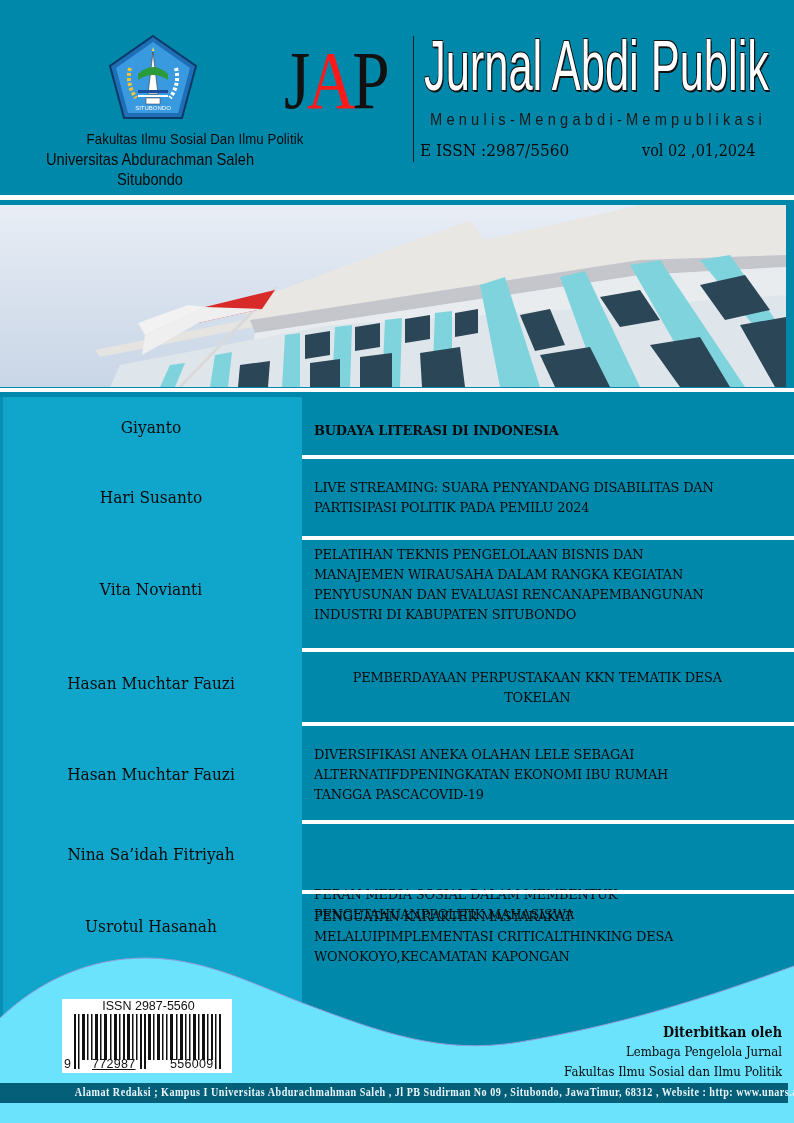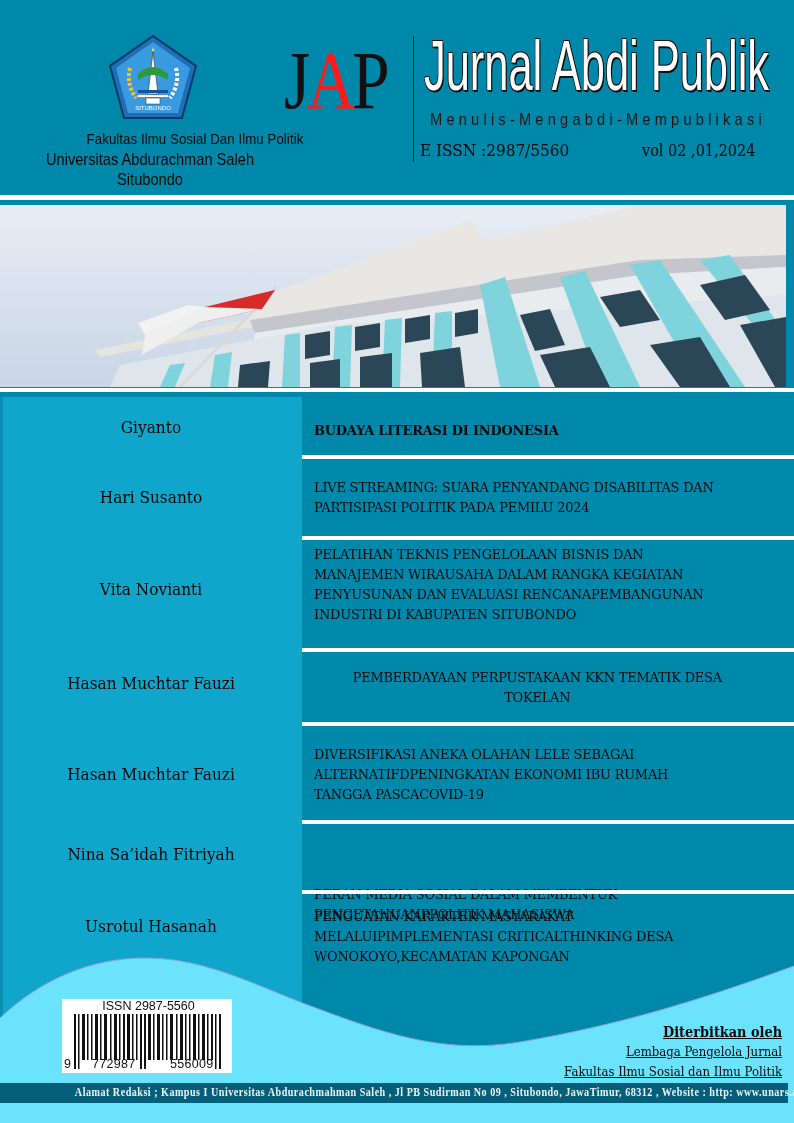--- a/index.html
+++ b/index.html
@@ -37,24 +37,24 @@
   .title-text.center { text-align: center; }
   .row-sep { position: absolute; left: 302px; width: 492px; height: 4px; background: #ffffff; }
 
   
   #wave { position: absolute; left: 0; top: 920px; }
 
   #barcode { position: absolute; left: 62px; top: 999px; width: 170px; height: 74px; background: #ffffff; }
   #barcode-issn { position: absolute; left: 0; top: 0; width: 173px; text-align: center; font-family: "Liberation Sans", sans-serif; font-size: 12.5px; color: #111; }
   #barcode-bars { position: absolute; left: 12px; top: 15px; }
   #barcode-d1 { position: absolute; left: 2px; top: 58px; font-family: "Liberation Sans", sans-serif; font-size: 12.5px; color: #111; }
-  #barcode-d2 { position: absolute; left: 30px; top: 58px; font-family: "Liberation Sans", sans-serif; font-size: 12.5px; color: #111; letter-spacing: 0.3px; }
+  #barcode-d2 { position: absolute; left: 30px; top: 58px; font-family: "Liberation Sans", sans-serif; font-size: 12.5px; color: #111; letter-spacing: 0.3px; text-decoration: underline; }
   #barcode-d3 { position: absolute; left: 108px; top: 58px; font-family: "Liberation Sans", sans-serif; font-size: 12.5px; color: #111; letter-spacing: 0.3px; }
 
-  #publisher { position: absolute; right: 12px; top: 1022px; width: 360px; text-align: right; font-family: "DejaVu Serif", serif; color: #0a0a0a; text-decoration: underline; }
+  #publisher { position: absolute; right: 12px; top: 1022px; width: 360px; text-align: right; font-family: "DejaVu Serif", serif; color: #0a0a0a; }
   #publisher .lbl { font-size: 14px; font-weight: bold; line-height: 20px; transform: scaleX(0.92); transform-origin: right top; display: block; }
   #publisher .ln { font-size: 13px; line-height: 20px; display: block; transform: scaleX(0.9); transform-origin: right top; white-space: nowrap; }
 
   #address-bar { position: absolute; left: 0; top: 1083px; width: 788px; height: 20px; background: #065f79; }
   #address-text { position: absolute; left: 0; top: 2px; width: 788px; text-align: center; font-family: "Liberation Serif", serif; font-weight: bold; font-size: 12.5px; color: #e8f6fb; letter-spacing: 0.6px; white-space: nowrap; transform: scaleX(0.81); transform-origin: 394px 0; }
   #bottom-strip { position: absolute; left: 0; top: 1103px; width: 794px; height: 20px; background: #6be3fd; }
 </style>
 </head>
 <body>
 

